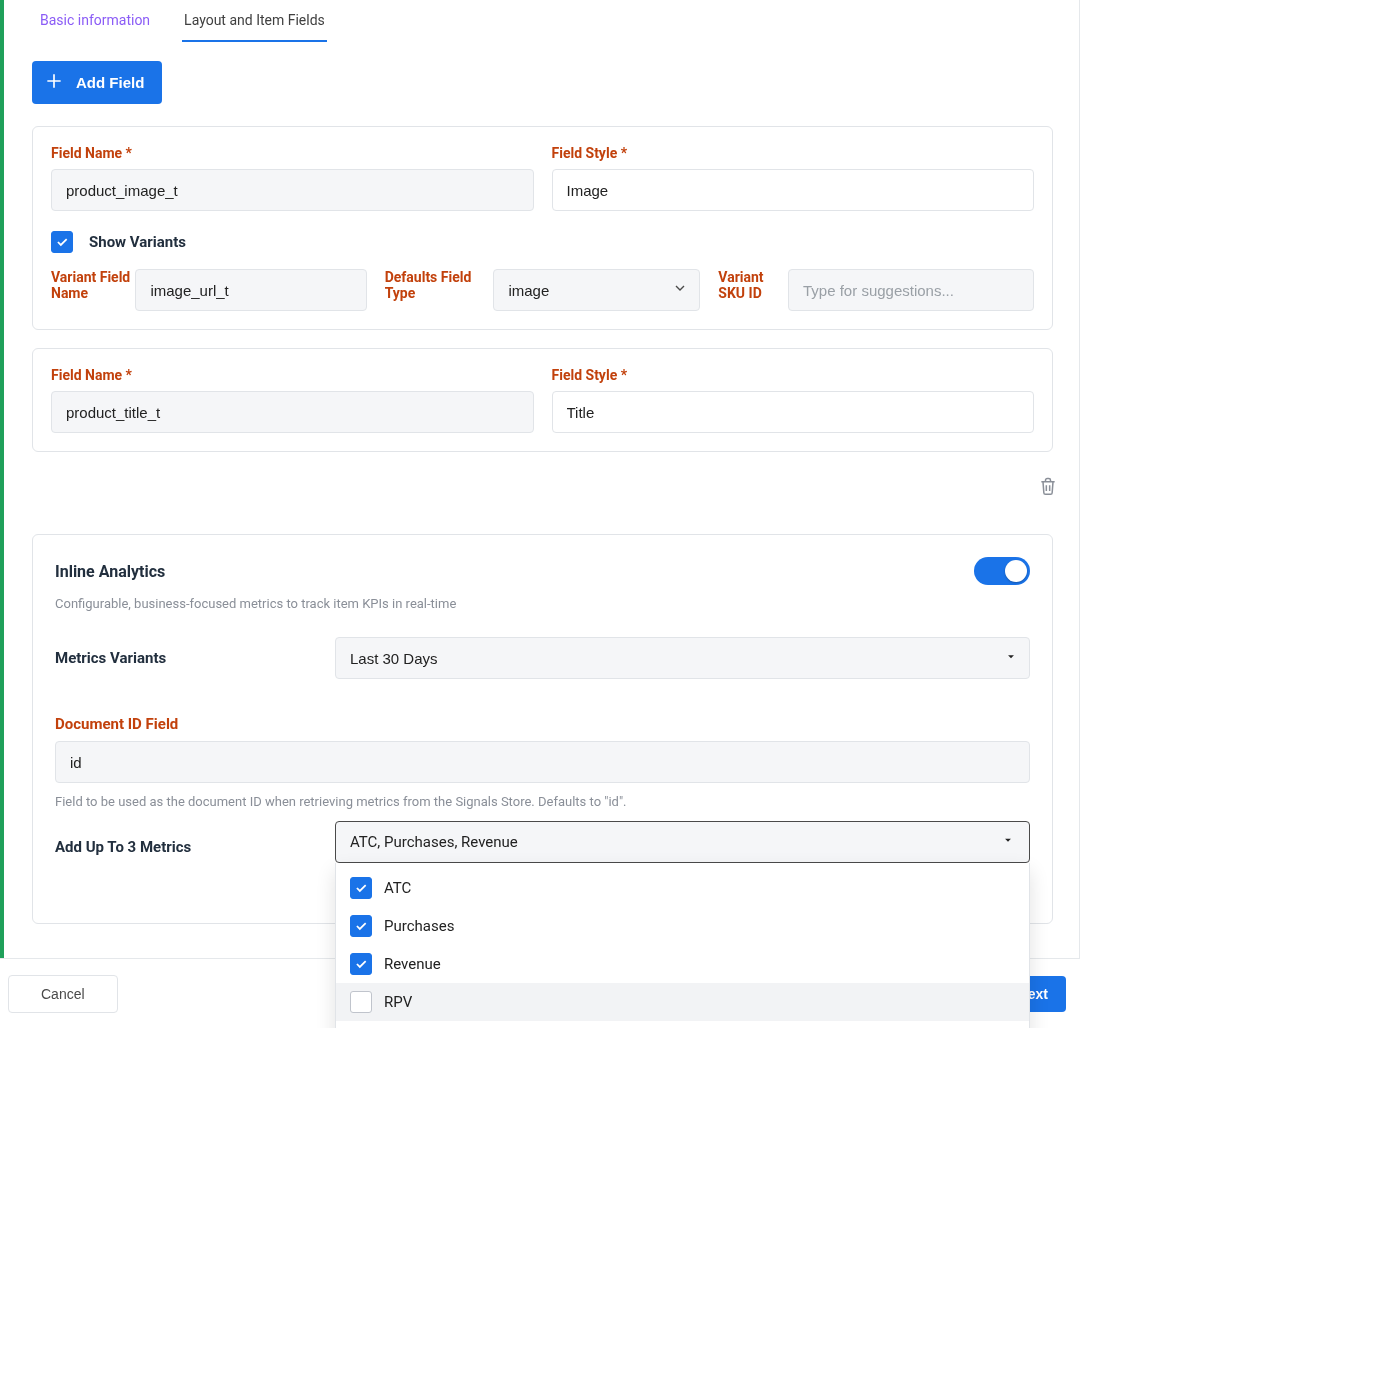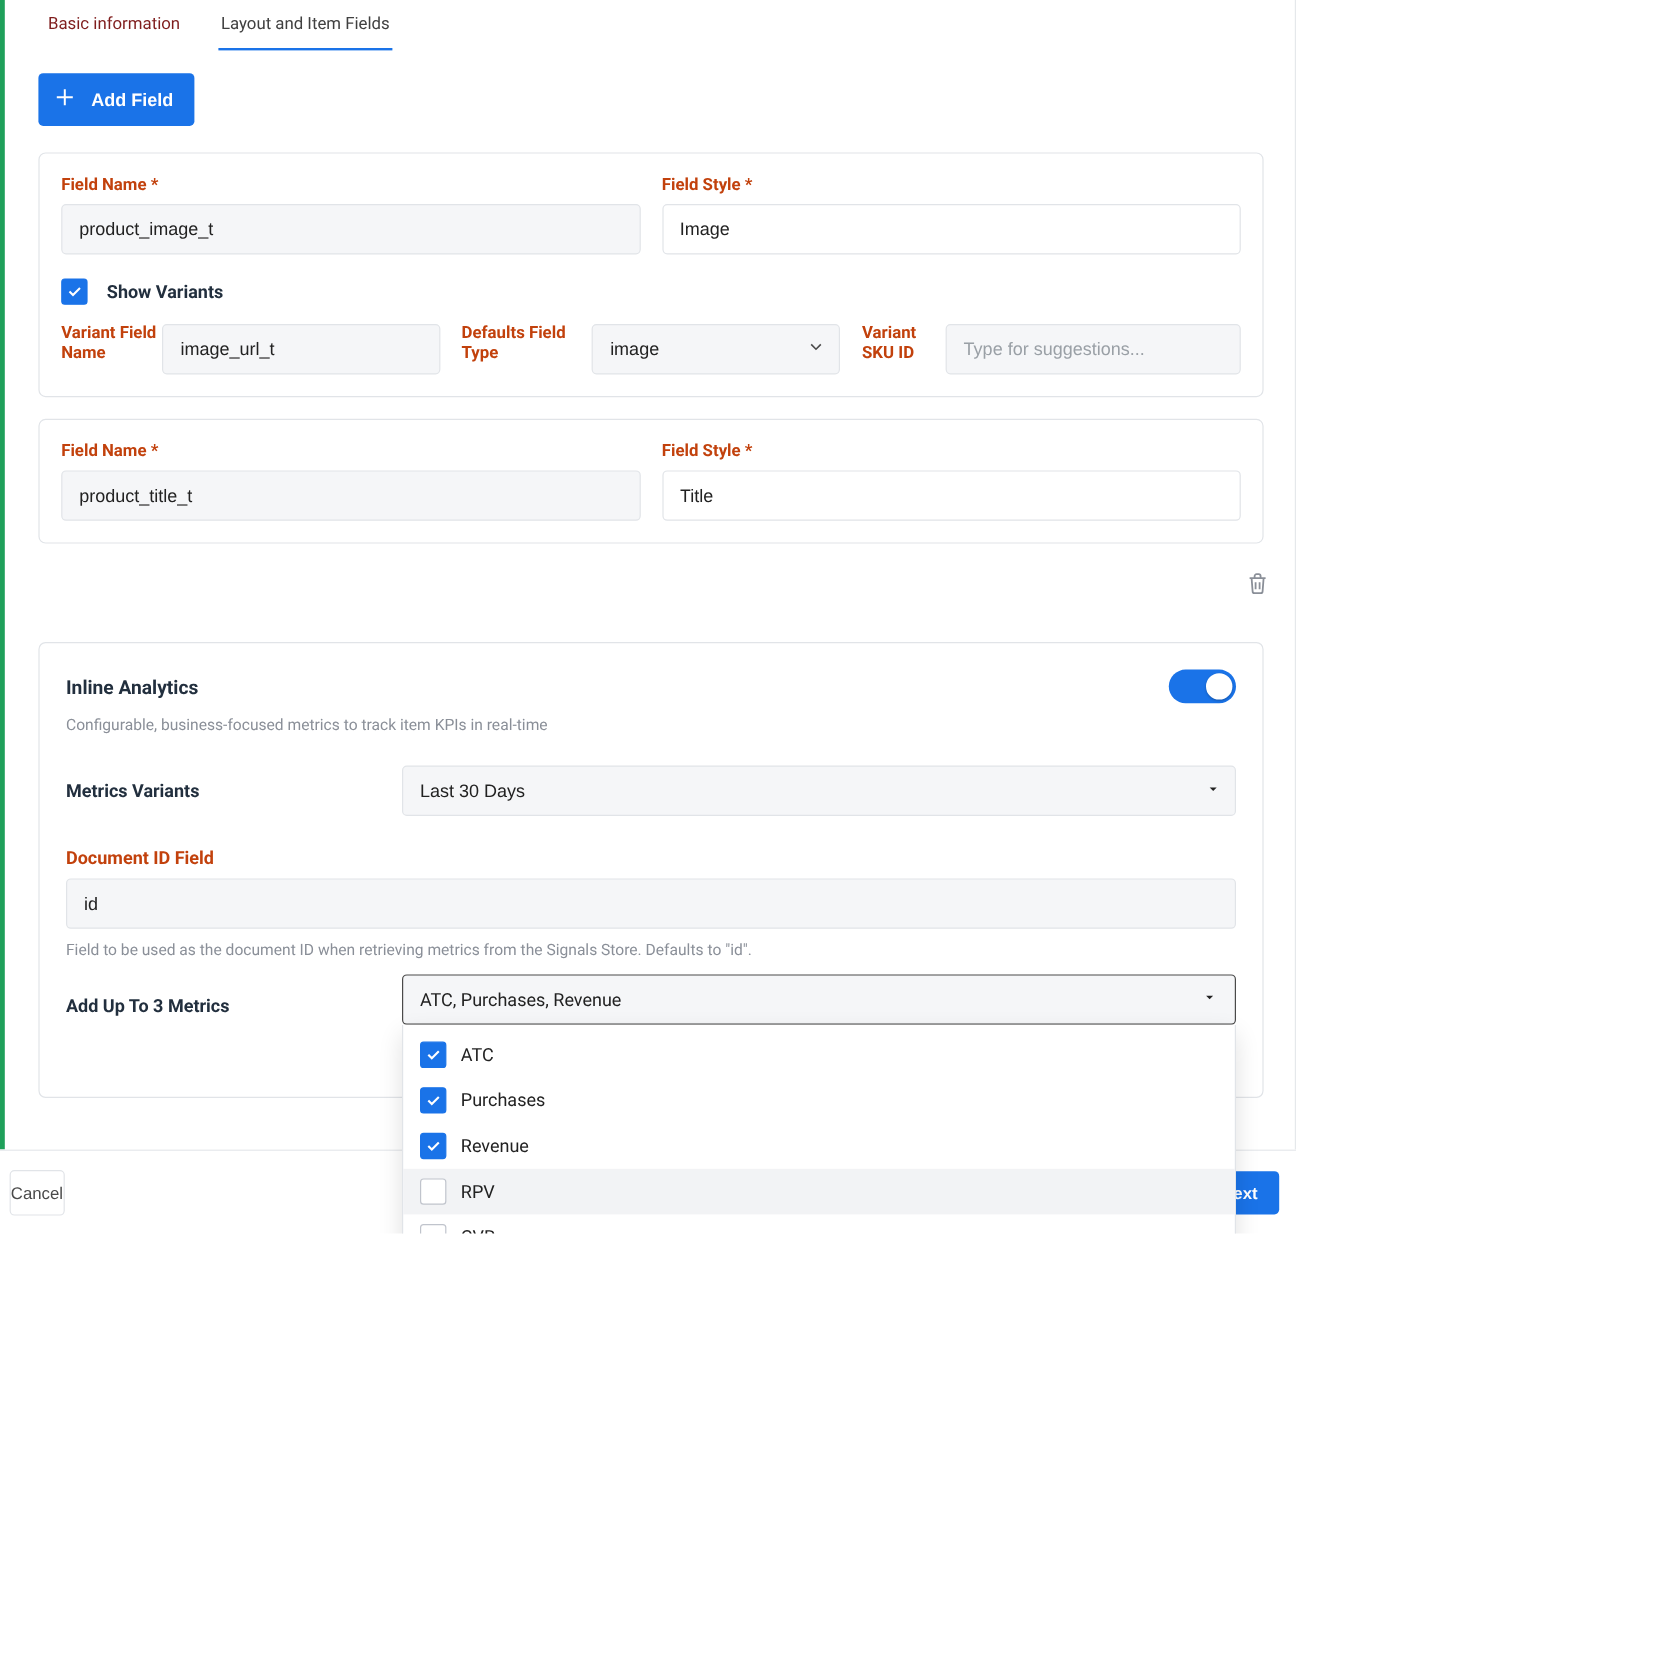--- a/index.html
+++ b/index.html
@@ -1,21 +1,21 @@
 <!DOCTYPE html>
 <html><head>
 <meta charset="utf-8">
 <style>
   * { box-sizing: border-box; }
   html, body { margin:0; padding:0; font-family: -apple-system, BlinkMacSystemFont, "Segoe UI", Roboto, "Helvetica Neue", Arial, sans-serif; color:#222f3e; background:#fff; }
   .root { width:1080px; position:relative; }
   .scroll-area { width:1022px; border-right:1px solid #e5e8eb; padding-left:2px; }
   .content { padding:0 0 30px 0; }
   .tabs { display:flex; gap:30px; padding:12px 26px 0 32px; border-bottom:1px solid transparent; }
-  .tab { font-size:14px; padding:0 2px 12px 2px; color:#7f1d1d; cursor:pointer; }
+  .tab { font-size:14px; padding:0 2px 12px 2px; color:#8b5cf6; cursor:pointer; }
   .tab.active { color:#404040; border-bottom:2px solid #1a73e8; }
   .body { padding: 18px 26px 0 26px; }
   .add-btn { display:inline-flex; align-items:center; gap:12px; background:#1a73e8; color:#fff; border:none; border-radius:4px; padding:10px 18px 10px 12px; font-size:15px; font-weight:600; cursor:pointer; }
   .add-btn svg { width:20px; height:20px; }
   .card { border:1px solid #e1e4e8; border-radius:6px; padding:18px 18px 18px 18px; margin-top:22px; background:#fff; }
   .row { display:flex; gap:18px; }
   .col { flex:1; display:flex; flex-direction:column; }
   .label { font-size:14px; font-weight:700; color:#c2410c; margin-bottom:8px; }
   .input { width:100%; background:#f5f6f8; border:1px solid #e1e4e8; border-radius:4px; height:42px; padding:0 14px; font-size:15px; color:#222; }
   .input::placeholder { color:#9aa0a6; }
@@ -30,28 +30,28 @@
   .variant-col { flex:1; display:flex; flex-direction:row; }
   .section-gap { height:60px; }
   .analytics-card .hdr { display:flex; justify-content:space-between; align-items:center; }
   .hdr-title { font-size:16px; font-weight:700; color:#222f3e; }
   .toggle { width:56px; height:28px; background:#1a73e8; border-radius:999px; position:relative; cursor:pointer; }
   .toggle::after { content:""; position:absolute; right:3px; top:3px; width:22px; height:22px; border-radius:50%; background:#fff; box-shadow:0 1px 2px rgba(0,0,0,0.25); }
   .helptext { font-size:13px; color:#8a8f98; margin-top:10px; line-height:1.4; }
   .inner-row { display:flex; align-items:center; margin-top:24px; }
   .inner-label { width:280px; font-size:15px; font-weight:700; color:#222f3e; }
   .inner-field { flex:1; position:relative; }
-  .doc-id { margin-top:26px; }
+  .doc-id { margin-top:36px; }
   .metrics-sel { position:relative; }
   .metrics-selbox { width:100%; background:#f5f6f8; border:1px solid #4a4a4a; border-radius:4px; height:42px; padding:0 14px; font-size:15px; color:#222; display:flex; align-items:center; justify-content:space-between; cursor:pointer; }
   .dropdown { position:absolute; top:42px; left:0; right:0; background:#fff; border:1px solid #e1e4e8; border-top:none; border-radius:0 0 4px 4px; box-shadow:0 8px 20px rgba(0,0,0,0.12); z-index:50; padding:6px 0; }
   .dd-item { display:flex; align-items:center; gap:12px; padding:8px 14px; font-size:15px; color:#222; cursor:pointer; }
   .dd-item.highlight { background:#f2f3f5; }
   .footer { position:relative; width:1080px; height:70px; border-top:1px solid #e5e8eb; display:flex; align-items:center; justify-content:space-between; padding:0 14px 0 8px; background:#fff; }
-  .cancel-btn { background:#fff; border:1px solid #e1e4e8; border-radius:4px; padding:10px 0; font-size:14px; color:#4a4a4a; cursor:pointer; }
+  .cancel-btn { background:#fff; border:1px solid #e1e4e8; border-radius:4px; padding:10px 32px; font-size:14px; color:#4a4a4a; cursor:pointer; }
   .next-btn { background:#1a73e8; color:#fff; border:none; border-radius:4px; padding:10px 18px; font-size:14px; font-weight:600; cursor:pointer; }
   .trash { position:absolute; right:22px; top:476px; width:20px; height:20px; color:#8a8f98; cursor:pointer; }
   .wrap { display:flex; }
   .left-green { width:4px; background:#1fa05a; min-height:958px; }
   .main { flex:1; }
 </style>
 </head>
 <body>
 
 <div class="root">

